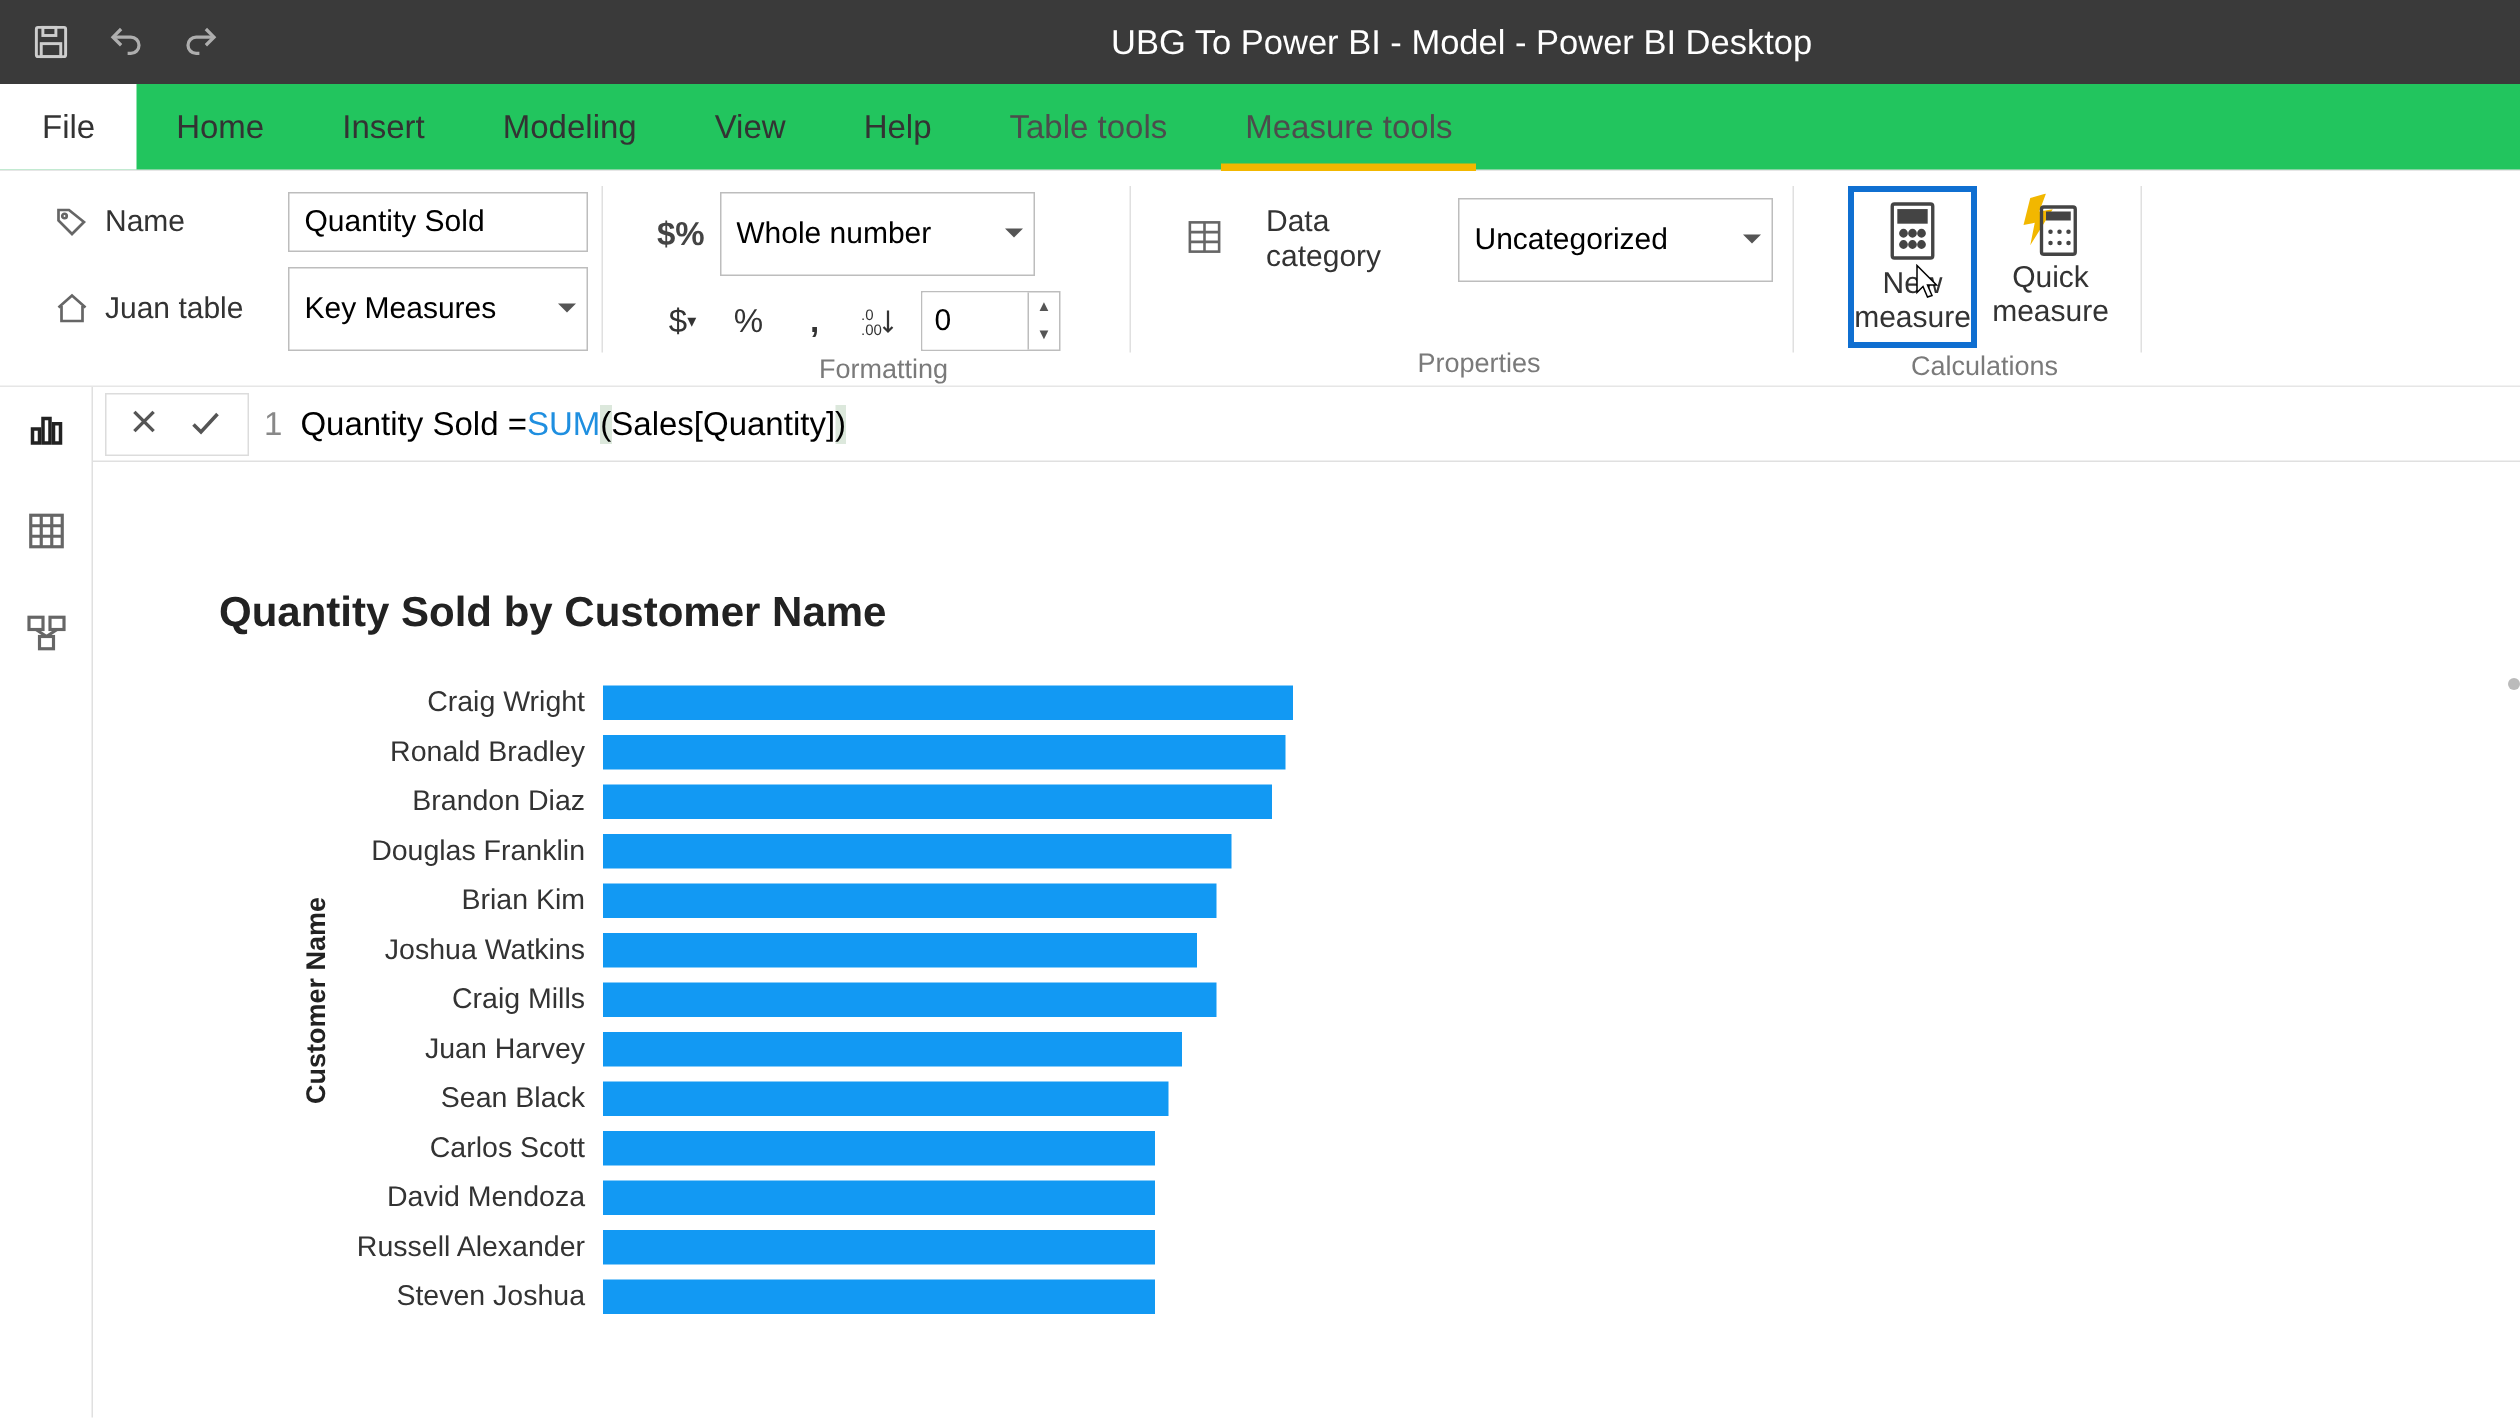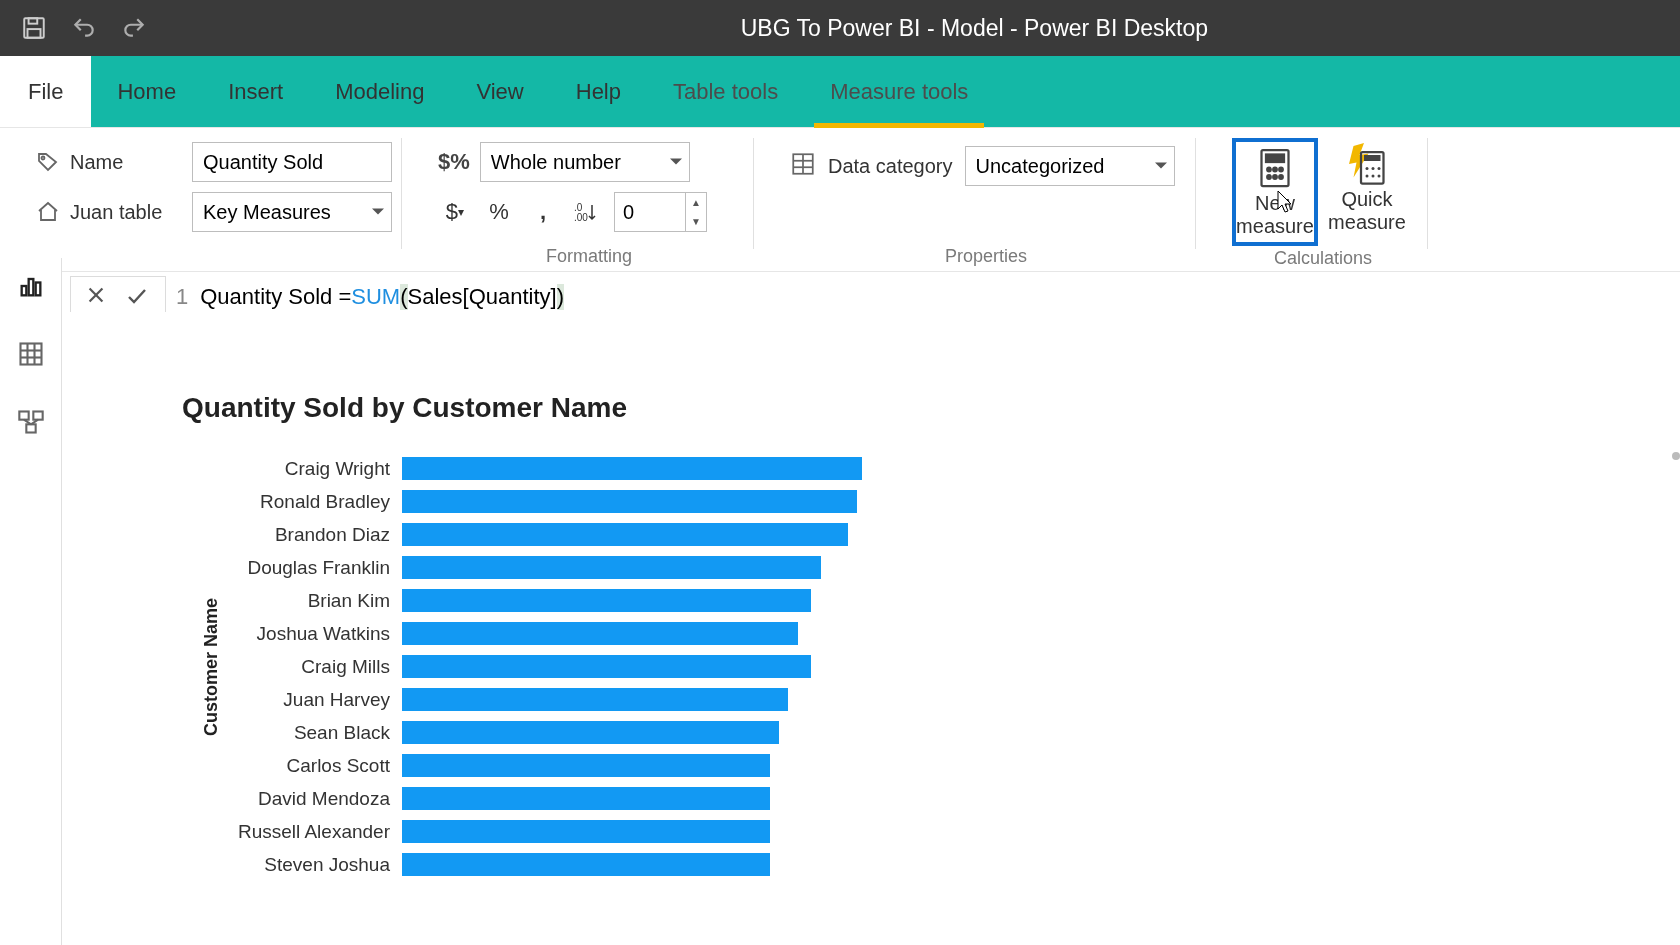--- a/index.html
+++ b/index.html
@@ -5,55 +5,55 @@
 * { margin: 0; padding: 0; box-sizing: border-box; font-family: "Segoe UI", Tahoma, sans-serif; }
 html, body { width: 1680px; height: 945px; background: #fff; overflow: hidden; }
 
 
 .titlebar { height: 56px; background: #3a3a3a; display: flex; align-items: center; color: #fff; position: relative; }
 .tb-left { display: flex; align-items: center; gap: 22px; padding-left: 20px; }
 .tb-btn { width: 28px; height: 28px; display: flex; align-items: center; justify-content: center; opacity: .9; }
 .tb-title { position: absolute; left: 50%; transform: translateX(-50%); font-size: 23px; font-weight: 400; left: 58%; }
 
 
-.tabstrip { height: 72px; background: #14b8a6; display: flex; align-items: stretch; padding-left: 0; border-bottom: 1px solid #e6e6e6; }
+.tabstrip { height: 58px; background: #22c55e; display: flex; align-items: stretch; padding-left: 0; border-bottom: 1px solid #e6e6e6; }
 .tab { padding: 0 26px; display: flex; align-items: center; font-size: 22px; color: #333; position: relative; cursor: pointer; }
 .tab.file { background: #fff; color:#333; padding: 0 28px; }
 .tab.ctx { color: #4c4c4c; }
 .tab.active::after { content:""; position:absolute; left:10px; right:10px; bottom:-1px; height:5px; background:#f2b700; }
 
 
 .ribbon { height: 144px; background:#fff; display:flex; align-items:stretch; border-bottom:1px solid #e6e6e6; position:relative; }
 .group { display:flex; flex-direction:column; padding: 8px 14px 4px 14px; position:relative;margin-left:22px; }
 .group::after { content:""; position:absolute; right:0; top:10px; bottom:22px; width:1px; background:#e0e0e0; }
 .group-body { flex:1; display:flex; align-items:flex-start; gap:10px; }
 .group-label { text-align:center; font-size:18px; color:#7a7a7a; padding-top:2px; }
 
 
 .struct-rows { display:flex; flex-direction:column; gap:10px; padding-top:6px; }
 .struct-row { display:flex; align-items:center; gap:10px; }
 .struct-row .ico { width:24px; height:24px; color:#555; }
 .struct-row label { font-size:20px; color:#333; min-width:112px; }
 .txtinput { height:40px; border:1px solid #bdbdbd; font-size:20px; padding:4px 10px; width:200px; }
-.selectbox { height:40px; border:1px solid #bdbdbd; font-size:20px; padding:4px 28px 4px 10px; background:#fff; appearance:none; position:relative; }
+.selectbox { height:56px; border:1px solid #bdbdbd; font-size:20px; padding:4px 28px 4px 10px; background:#fff; appearance:none; position:relative; }
 .sel-wrap { position:relative; display:inline-block; }
 .sel-wrap::after { content:""; position:absolute; right:8px; top:50%; transform:translateY(-30%); border:6px solid transparent; border-top-color:#555; pointer-events:none; }
 
 
 .fmt-rows { display:flex; flex-direction:column; gap:10px; padding-top:6px; }
 .fmt-row { display:flex; align-items:center; gap:10px; }
 .fmt-ico { font-size:22px; color:#444; min-width:28px; text-align:center; }
 .fmt-btn { width:34px; height:36px; display:flex; align-items:center; justify-content:center; font-size:22px; color:#333; }
 .spin { display:flex; align-items:center; border:1px solid #bdbdbd; height:40px; }
 .spin input { border:none; width:70px; height:100%; font-size:20px; padding:0 8px; }
 .spin .arrows { display:flex; flex-direction:column; border-left:1px solid #bdbdbd; }
 .spin .arrows span { width:20px; height:19px; display:flex; align-items:center; justify-content:center; font-size:10px; color:#555; }
 
 
-.prop-row { display:flex; align-items:center; gap:12px; padding-top:10px; }
+.prop-row { display:flex; align-items:center; gap:28px; padding-top:10px; }
 .prop-row label { font-size:20px; color:#333; }
 
 
 .calc-body { display:flex; gap:6px; align-items:flex-start; padding-top:2px; }
 .calc-btn { display:flex; flex-direction:column; align-items:center; width:86px; padding:4px 2px; font-size:20px; line-height:1.15; color:#333; text-align:center; position:relative; }
 .calc-btn.selected { border:4px solid #0f6fd1; }
 .calc-ico { width:44px; height:44px; display:flex; align-items:center; justify-content:center; margin-bottom:2px; }
 
 
 .formula-row { height:50px; display:flex; align-items:center; border-bottom:1px solid #e0e0e0; }
@@ -62,21 +62,21 @@
 .view-btn.active svg { color:#000; }
 
 .fbar-left { display:flex; align-items:center; gap:14px; padding:0 14px; border:1px solid #dcdcdc; height:42px; margin-left:70px; }
 .fbar-btn { width:26px; height:26px; color:#555; }
 .fbar-text { font-family: Consolas, monospace; font-size:22px; padding-left:10px; display:flex; align-items:center; gap:0; }
 .ln { color:#888; padding-right:12px; }
 .kw { color:#1f8fe0; }
 
 
 .canvas { position:absolute; left:62px; right:0; top:312px; bottom:0; background:#fff; padding: 32px 40px; }
-.chart-title { font-size:28px; font-weight:600; color:#222; margin: 48px 0 28px 80px; }
+.chart-title { font-size:28px; font-weight:600; color:#222; margin: 48px 0 28px 44px; }
 .chart-wrap { position:relative; margin-left:100px; }
 .y-axis-label { position:absolute; left:-60px; top:50%; transform: translateY(-50%) rotate(-90deg); transform-origin:center; font-size:18px; color:#222; font-weight:600; white-space:nowrap; }
 .bar-row { display:flex; align-items:center; height:33px; }
 .bar-label { width:200px; text-align:right; padding-right:12px; font-size:19px; color:#333; white-space:nowrap; }
 .bar-track { position:relative; flex:0 0 460px; height:100%; }
 .bar { position:absolute; left:0; top:5px; bottom:5px; background:#1299f3; }
 .scroll-dot { position:absolute; right:-40px; top:0; width:8px; height:8px; border-radius:50%; background:#bbb; }
 
 .cursor-ptr { position:absolute; width:18px; height:24px; pointer-events:none; }
 </style>

